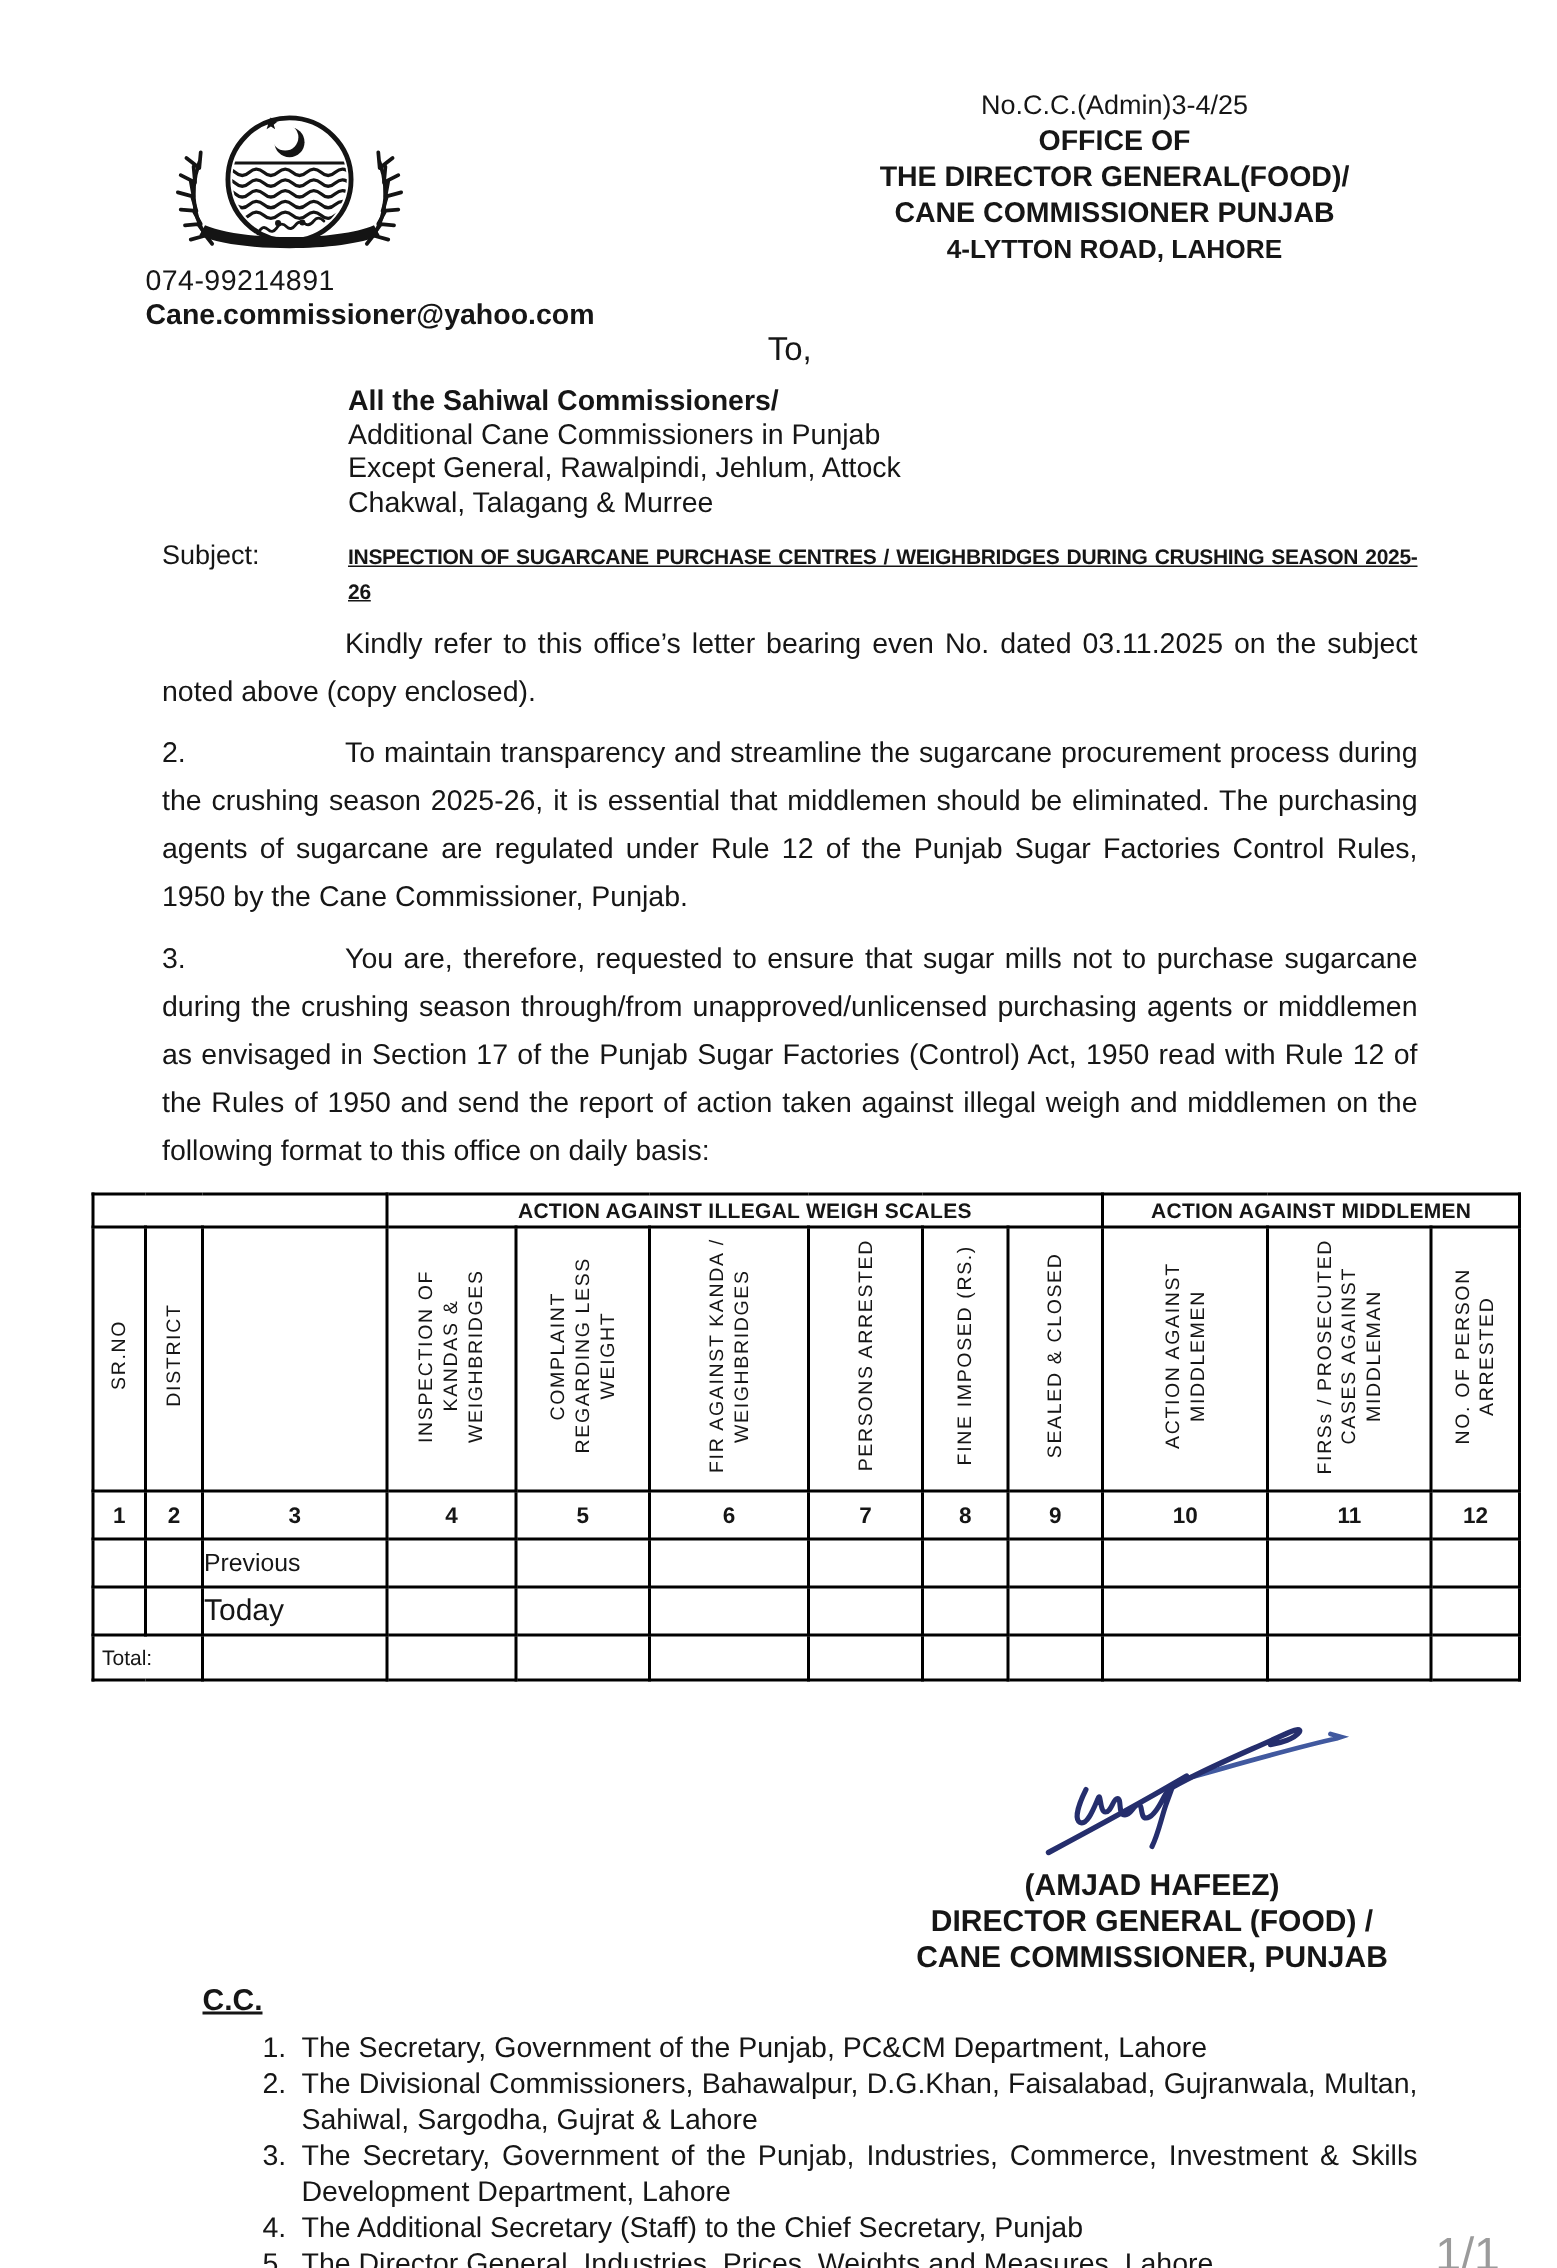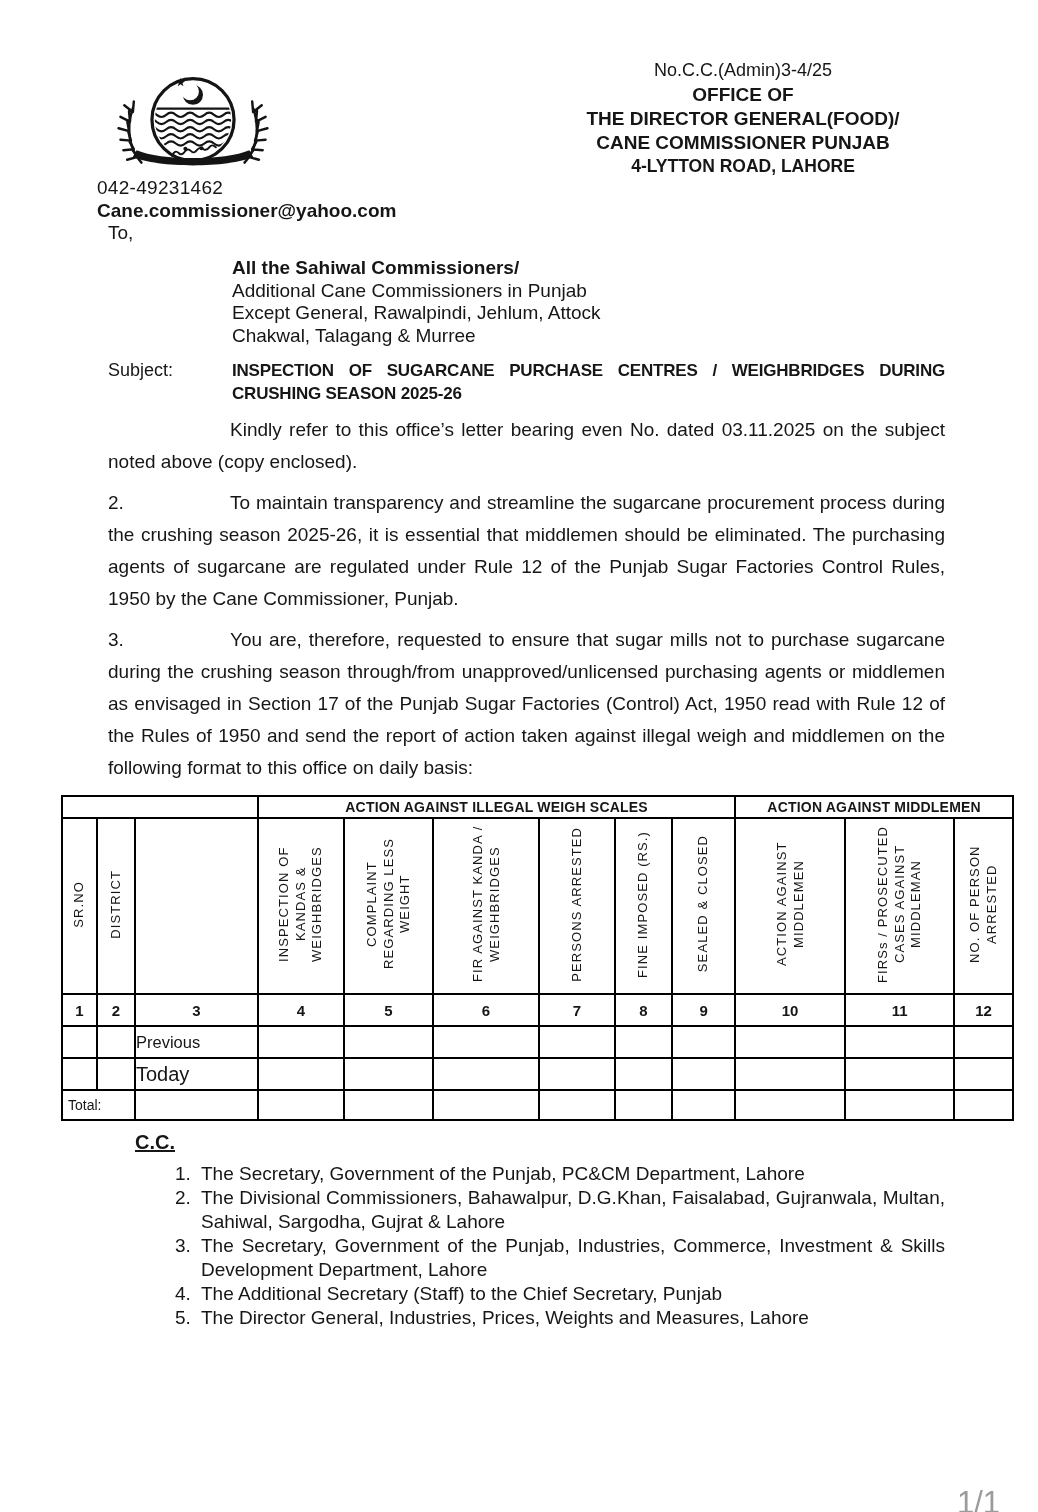--- a/index.html
+++ b/index.html
@@ -18,27 +18,27 @@
   .phone-line{font-size:19px;margin-top:2px;letter-spacing:.3px;}
   .email-line{font-size:19px;font-weight:bold;margin-top:1px;}
   .header-right{position:absolute;left:540px;top:60px;width:406px;text-align:center;}
   .hr-ref{font-size:18px;margin-bottom:2px;}
   .hr-b1{font-size:19px;font-weight:bold;line-height:24px;}
   .hr-b2{font-size:17.5px;font-weight:bold;line-height:23px;}
   .hr-dated{font-size:18px;line-height:23px;}
   .hr-dated sup{font-size:12px;}
   
   .content{position:absolute;left:0;top:0;width:1038px;padding:222px 93px 0 108px;box-sizing:border-box;}
-  .to-line{font-size:19px;line-height:22px;}
+  .to-line{font-size:22px;line-height:22px;text-align:center;}
   .addressee{margin:13px 0 0 124px;font-size:19px;line-height:22.5px;}
   .addr-bold{font-weight:bold;}
   .subject-row{display:flex;margin-top:13px;}
   .subject-label{width:124px;font-size:18px;flex:none;}
-  .subject-text{flex:1;font-size:17px;font-weight:bold;line-height:22.5px;
-    text-align:justify;letter-spacing:-.2px;}
+  .subject-text{flex:1;font-size:14px;font-weight:bold;line-height:22.5px;
+    text-decoration:underline;text-align:justify;letter-spacing:-.2px;}
   .body-para{position:relative;margin:9px 0 0 0;font-size:19px;line-height:32px;
     text-align:justify;text-indent:122px;}
   .body-para .para-num{position:absolute;left:0;top:0;text-indent:0;}
   
   .fmt-table-wrap{margin:11px 0 10px -47px;width:951px;}
   table.fmt{border-collapse:collapse;table-layout:fixed;width:951px;}
   table.fmt td,table.fmt th{border:2px solid #000;padding:0;overflow:hidden;}
   td.noborder{border:none;}
   .group-head{font-size:14px;font-weight:bold;text-align:center;height:20px;letter-spacing:.2px;}
   tr.heads th{height:174px;text-align:center;vertical-align:middle;font-weight:normal;}
@@ -105,21 +105,21 @@
       </g>
 
       <g stroke="#141414" stroke-width="2" fill="none" stroke-linecap="round">
         <path d="M68,90 q3,-7 7,-3 q3,3 6,-1 q3,-5 7,-1 q3,3 6,-1 q3,-4 7,-1 q3,2 6,-2 q3,-4 7,0"></path>
         <circle cx="82" cy="82.5" r="1.1" fill="#141414"></circle>
         <circle cx="99" cy="82" r="1.1" fill="#141414"></circle>
       </g>
 
       <path d="M27,91 C52,103 128,103 153,91 L149,84 C124,95 56,95 31,84 Z" fill="#141414"></path>
     </svg>
-    <div class="phone-line">042-49231462</div>
+    <div class="phone-line">074-99214891</div>
     <div class="email-line">Cane.commissioner@yahoo.com</div>
   </div>
 
   <div class="header-right">
     <div class="hr-ref">No.C.C.(Admin)3-4/25</div>
     <div class="hr-b1">OFFICE OF</div>
     <div class="hr-b1">THE DIRECTOR GENERAL(FOOD)/</div>
     <div class="hr-b1">CANE COMMISSIONER PUNJAB</div>
     <div class="hr-b2">4-LYTTON ROAD, LAHORE</div>
   </div>
@@ -234,20 +234,33 @@
           <td></td>
               <td></td>
           <td></td>
               <td></td>
           <td></td>
         </tr>
       </tbody>
         </table>
     </div>
 
+    <div class="sig-block">
+      <svg class="sig-svg" viewBox="0 0 268 110">
+        <g fill="none" stroke-linecap="round">
+          <path d="M95,56 C135,45 172,34 200,28 l3,-1 -7,-2" stroke="#41599f" stroke-width="3.2"></path>
+          <path d="M88,62 C112,48 140,37 166,25 c6,-3 11,-4 9,-1 c-3,4 -12,7 -19,8" stroke="#252e6d" stroke-width="3.6"></path>
+          <path d="M8,104 C38,88 68,72 100,53" stroke="#252e6d" stroke-width="3.6"></path>
+          <path d="M33,62 c-5,10 -8,20 -4,22 c5,2 9,-9 12,-16 c2,-5 1,9 5,9 c4,0 5,-9 8,-9 c3,0 0,11 5,11 c4,0 6,-7 9,-7 c3,0 1,9 5,9 c4,0 8,-6 12,-14 c2,-4 4,-6 5,-5 l-4,11 c-3,9 -5,19 -9,27" stroke="#252e6d" stroke-width="3.4"></path>
+        </g>
+      </svg>
+      <div class="sig-name">(AMJAD HAFEEZ)</div>
+      <div class="sig-title">DIRECTOR GENERAL (FOOD) /</div>
+      <div class="sig-title">CANE COMMISSIONER, PUNJAB</div>
+    </div>
 
     <div class="cc-section">
       <div class="cc-title">C.C.</div>
       <div class="cc-list">
         <div class="cc-item">
             <span class="cc-num">1.</span>
             <span class="cc-text">The Secretary, Government of the Punjab, PC&amp;CM Department, Lahore</span>
           </div>
         <div class="cc-item">
             <span class="cc-num">2.</span>

